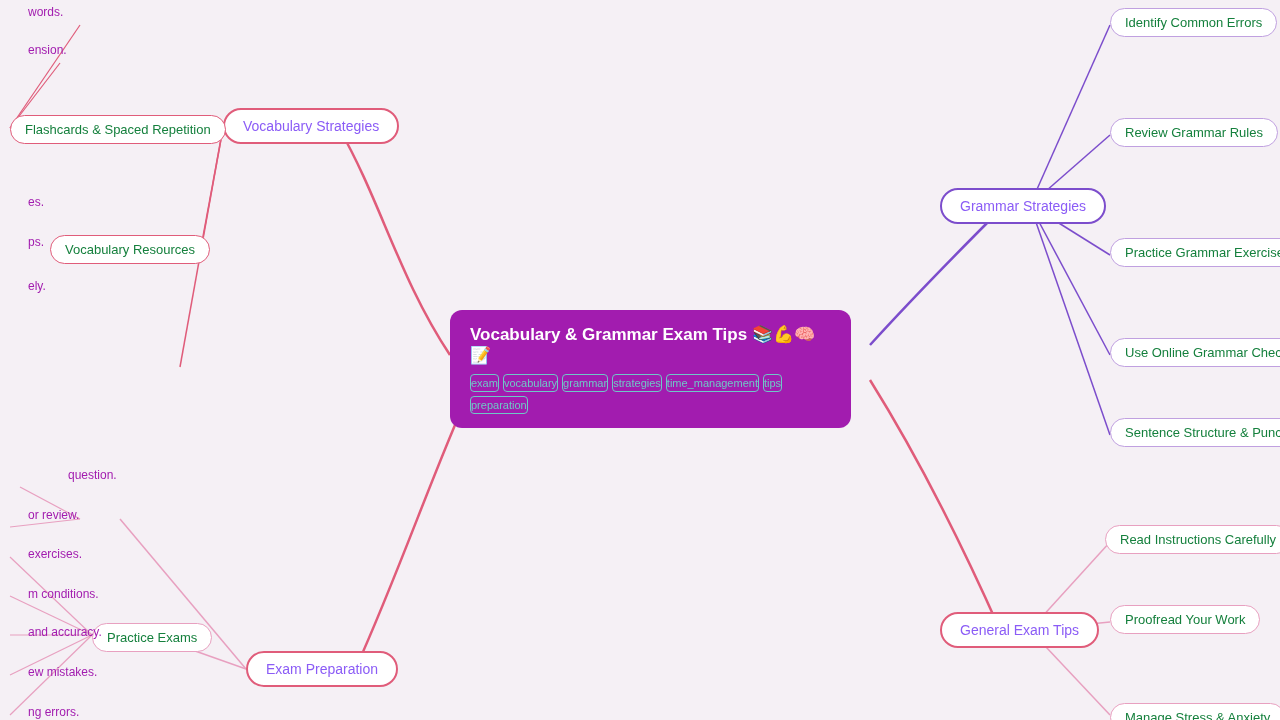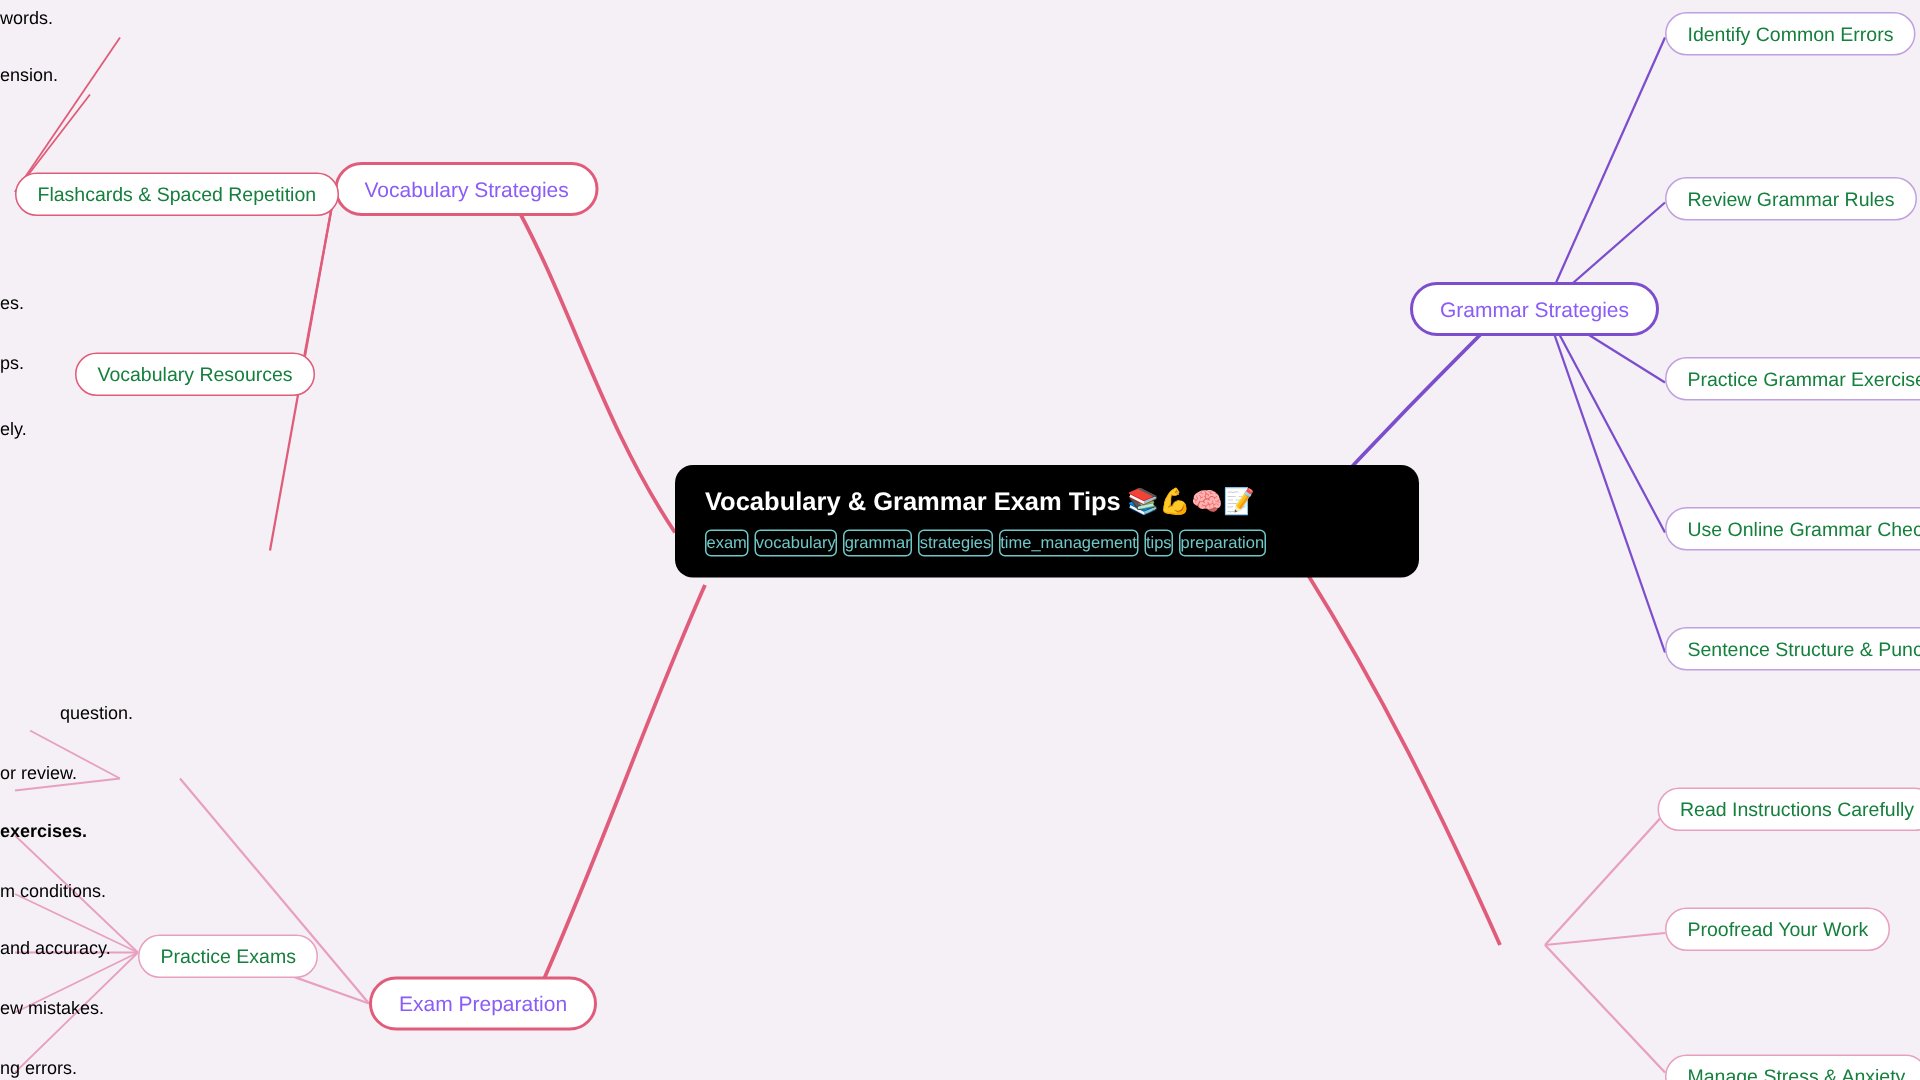--- a/index.html
+++ b/index.html
@@ -22,27 +22,27 @@
       position: absolute;
       top: 0; left: 0;
       width: 1280px;
       height: 720px;
       pointer-events: none;
     }
 
     
     .central-node {
       position: absolute;
-      background: #000000;
+      background: #a21caf;
       color: white;
       border-radius: 12px;
       padding: 14px 20px;
       left: 450px;
       top: 310px;
-      width: 496px;
+      width: 401px;
       cursor: pointer;
     }
     .central-node .title {
       font-size: 17px;
       font-weight: 600;
       color: white;
       margin-bottom: 8px;
     }
     .central-node .tags {
       display: flex;
@@ -112,22 +112,23 @@
     .leaf-prac-vocab { top: 355px; left: 20px; border: 1.5px solid #e05c7a; }
 
     
     .leaf-time { top: 505px; left: 80px; border: 1.5px solid #e8a0c0; }
     .leaf-prac-exams { top: 623px; left: 92px; border: 1.5px solid #e8a0c0; }
 
     
     .cut-text {
       position: absolute;
       font-size: 12px;
-      color: #000000;
+      color: #a21caf;
       white-space: nowrap;
+      padding-left: 28px;
     }
   </style>
 </head>
 <body>
 
 <div id="mindmap-canvas">
 
   <svg class="connections">
 
     <path d="M 450 355 C 400 280, 380 200, 340 130" fill="none" stroke="#e05c7a" stroke-width="2.5"></path>
@@ -185,20 +186,23 @@
   </div>
 
   <div class="branch-node grammar-node">
     <span>Grammar Strategies</span>
   </div>
 
   <div class="branch-node exam-node">
     <span>Exam Preparation</span>
   </div>
 
+  <div class="branch-node general-node">
+    <span>General Exam Tips</span>
+  </div>
 
   <div class="leaf-node leaf-vocab-res">
     <span>Vocabulary Resources</span>
   </div>
   <div class="leaf-node leaf-flash">
     <span>Flashcards &amp; Spaced Repetition</span>
   </div>
 
   <div class="leaf-node leaf-prac-exams">
     <span>Practice Exams</span>
@@ -230,19 +234,19 @@
     <span>Manage Stress &amp; Anxiety</span>
   </div>
 
   <span class="cut-text" style="top: 5px; left: 0;">words.</span>
   <span class="cut-text" style="top: 43px; left: 0;">ension.</span>
   <span class="cut-text" style="top: 195px; left: 0;">es.</span>
   <span class="cut-text" style="top: 235px; left: 0;">ps.</span>
   <span class="cut-text" style="top: 279px; left: 0;">ely.</span>
   <span class="cut-text" style="top: 468px; left: 0; margin-left: 40px;">question.</span>
   <span class="cut-text" style="top: 508px; left: 0;">or review.</span>
-  <span class="cut-text" style="top: 547px; left: 0; font-weight: bold;">exercises.</span>
+  <span class="cut-text" style="top: 547px; left: 0;">exercises.</span>
   <span class="cut-text" style="top: 587px; left: 0;">m conditions.</span>
   <span class="cut-text" style="top: 625px; left: 0;">and accuracy.</span>
   <span class="cut-text" style="top: 665px; left: 0;">ew mistakes.</span>
   <span class="cut-text" style="top: 705px; left: 0;">ng errors.</span>
 
 </div>
 
 </body></html>

